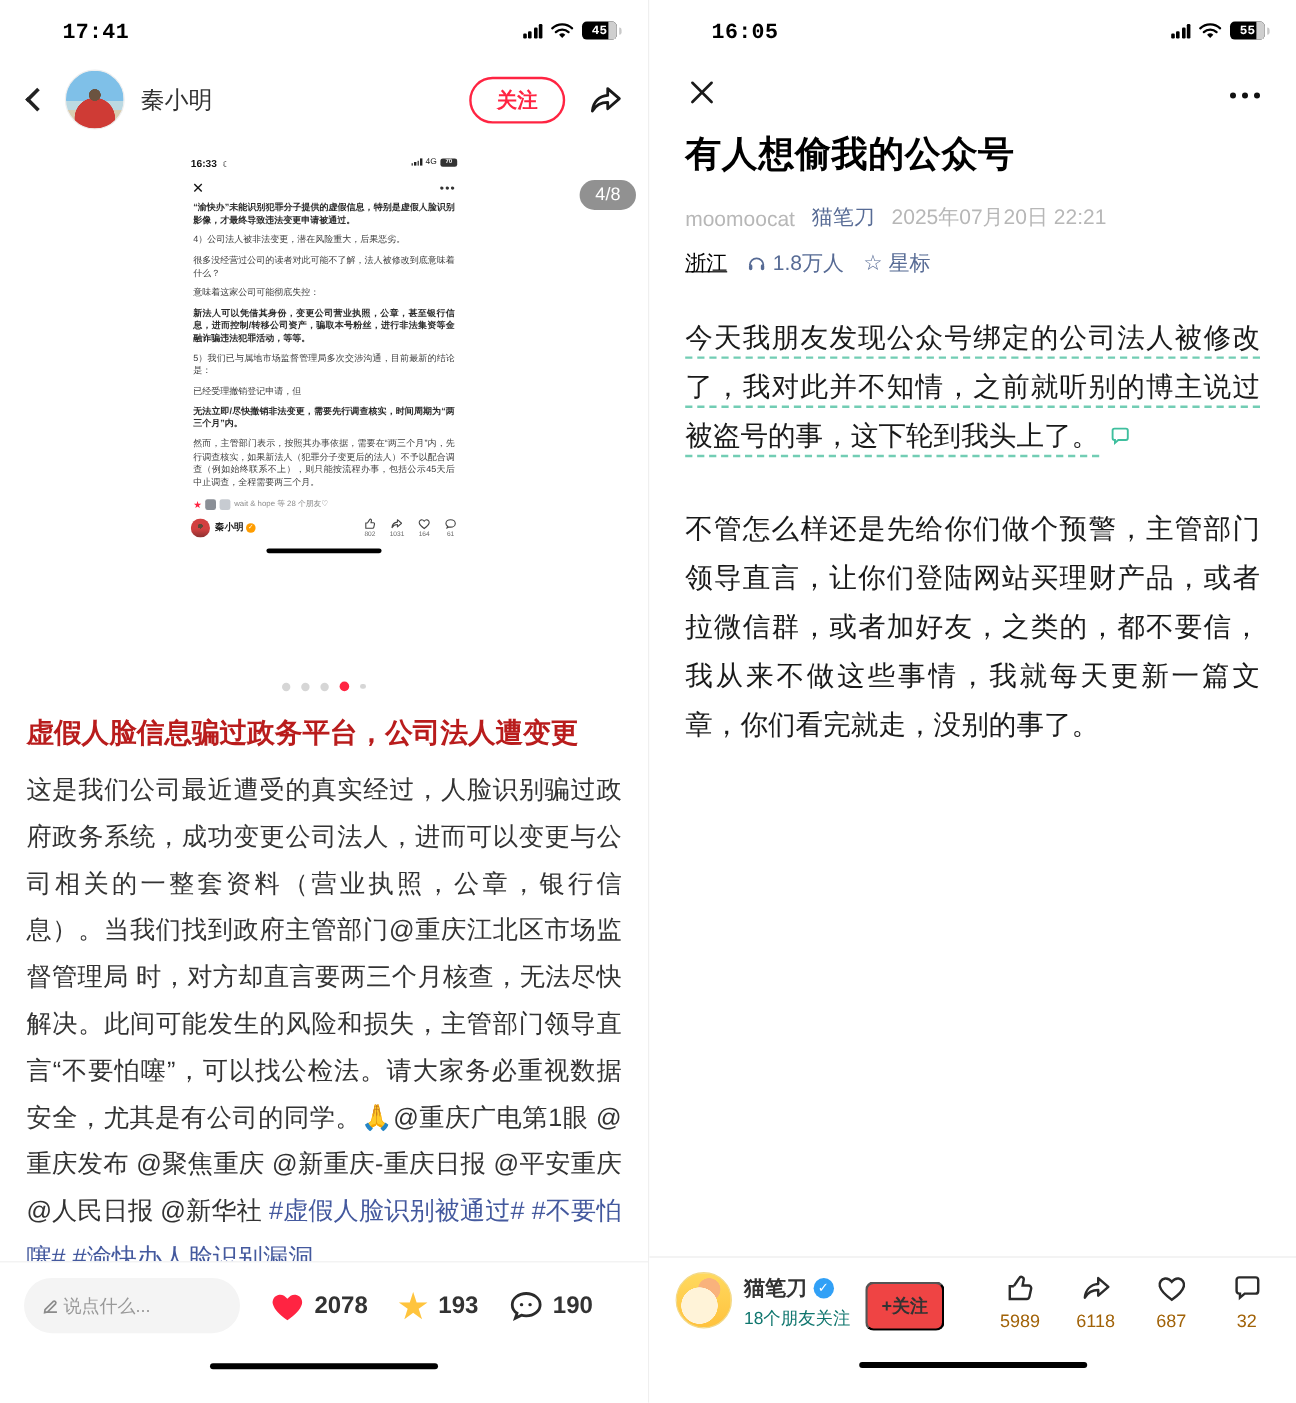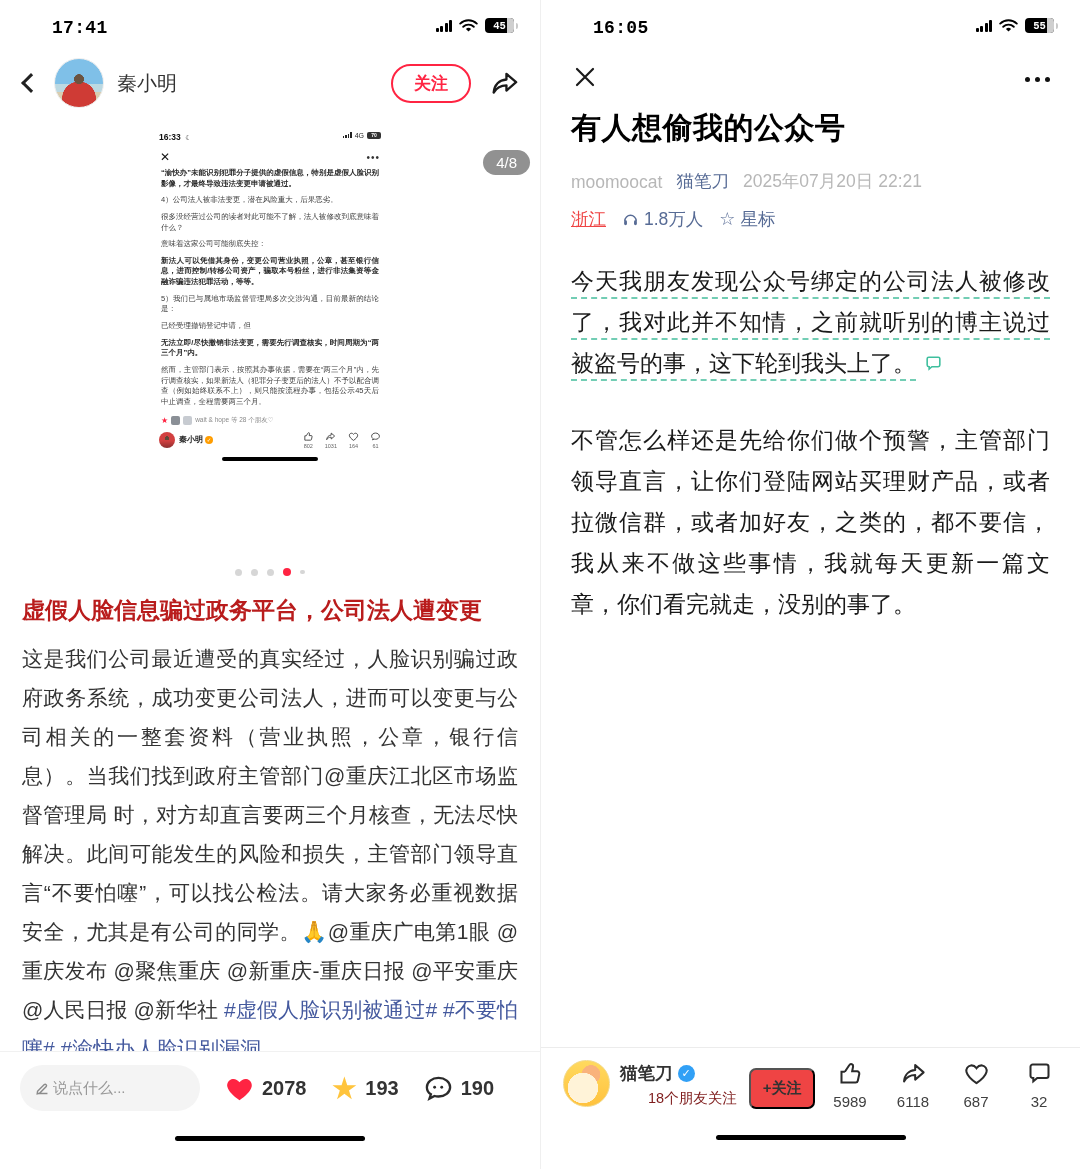--- a/index.html
+++ b/index.html
@@ -93,45 +93,45 @@
   .wx-header { display:flex; justify-content:space-between; align-items:center; padding:22px 30px 0 32px; height:52px; }
   .wx-x svg { width:24px; height:24px; }
   .wx-more { display:flex; gap:5px; }
   .wx-more i { width:5px; height:5px; border-radius:50%; background:#111; display:block; }
   .article { padding:14px 30px 0; }
   .wx-title { font-size:30px; font-weight:700; color:#000000; letter-spacing:.5px; }
   .meta1 { display:flex; align-items:flex-end; gap:14px; margin-top:20px; font-size:17.5px; }
   .meta1 .gray { color:#b7b7b7; }
   .meta1 .blue { color:#576b95; }
   .meta2 { display:flex; align-items:center; gap:16px; margin-top:14px; font-size:17.5px; }
-  .meta2 .gray { color:#ef4444;text-decoration:underline; }
+  .meta2 .gray { color:#000000;text-decoration:underline; }
   .meta2 .blue { color:#576b95; display:inline-flex; align-items:center; gap:5px; }
   .meta2 svg { width:17px; height:17px; }
   .meta2 .star-o { font-size:18px; line-height:1; }
   .wx-p { margin-top:34px; font-size:23px; line-height:41px; color:#1a1a1a; text-align:justify; }
   .wx-p.first { margin-top:30px; }
   .u-dash { text-decoration:underline; text-decoration-style:dashed; text-decoration-color:#72cdb4; text-decoration-thickness:2px; text-underline-offset:8px; }
   .msg-ico { display:inline-block; vertical-align:-2px; margin-left:8px; }
   .msg-ico svg { width:19px; height:19px; }
 
   
   .wx-bottom { position:absolute; left:0; right:0; bottom:0; height:122px; background:#fff; border-top:1px solid #ececec; }
   .wx-bar { display:flex; align-items:flex-start; padding:12px 20px 0 22px; }
   .avatar-r { width:47px; height:47px; border-radius:50%; border:1px solid #f2d98a;
      background: radial-gradient(circle at 42% 60%, #fff3d8 0 40%, rgba(0,0,0,0) 41%), radial-gradient(circle at 60% 30%, #f9b27c 0 22%, rgba(0,0,0,0) 23%), linear-gradient(#ffd95e, #ffc23e); }
   .wx-id { margin-left:10px; margin-top:1px; }
   .wx-name-row { display:flex; align-items:center; gap:5px; }
   .wx-name { font-size:17.5px; font-weight:700; color:#333; }
   .wx-check { width:17px; height:17px; border-radius:50%; background:#31a0f6; color:#fff; font-size:11px; font-weight:700; display:flex; align-items:center; justify-content:center; }
-  .wx-sub { font-size:14.5px; color:#7f1d1d; margin-top:4px;margin-left:28px; }
+  .wx-sub { font-size:14.5px; color:#0f766e; margin-top:4px; }
   .wx-follow { margin-left:12px; margin-top:8px; background:#ef4444; border-radius:7px; padding:9px 12px; font-size:15px; font-weight:600; color:#333; }
   .wx-stats { margin-left:auto; display:flex; gap:21px; }
   .wx-stat { display:flex; flex-direction:column; align-items:center; min-width:42px; }
   .wx-stat svg { width:27px; height:27px; }
-  .wx-stat .n { margin-top:6px; font-size:15px; color:#404040;text-align:center; }
+  .wx-stat .n { margin-top:6px; font-size:15px; color:#a16207;text-align:center; }
 </style>
 </head>
 <body>
 
 <div class="page">
 
   <div class="phone">
 
     <div class="statusbar">
       <span class="st-time">17:41</span>

